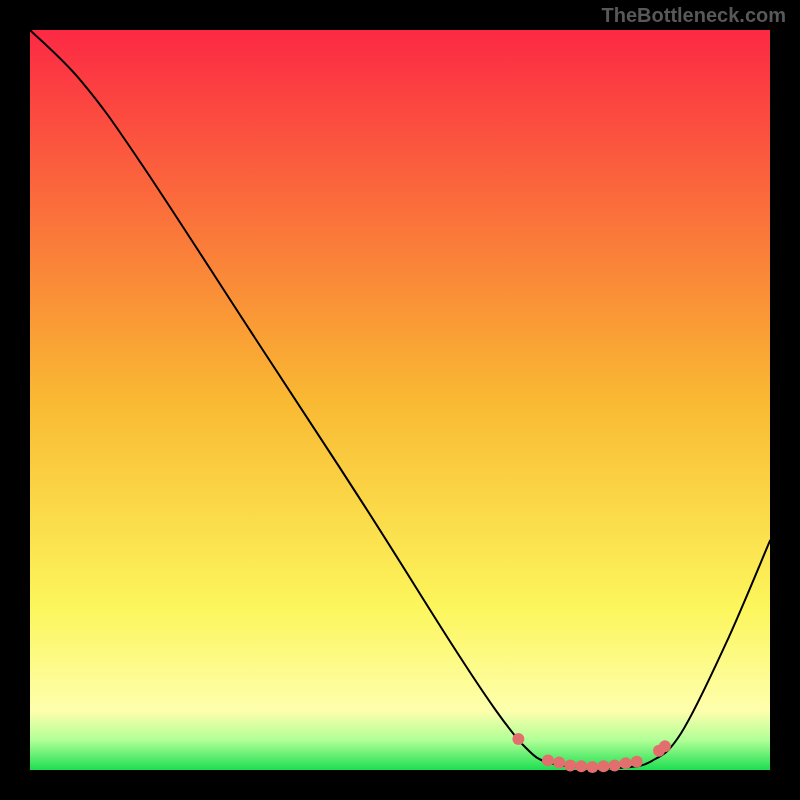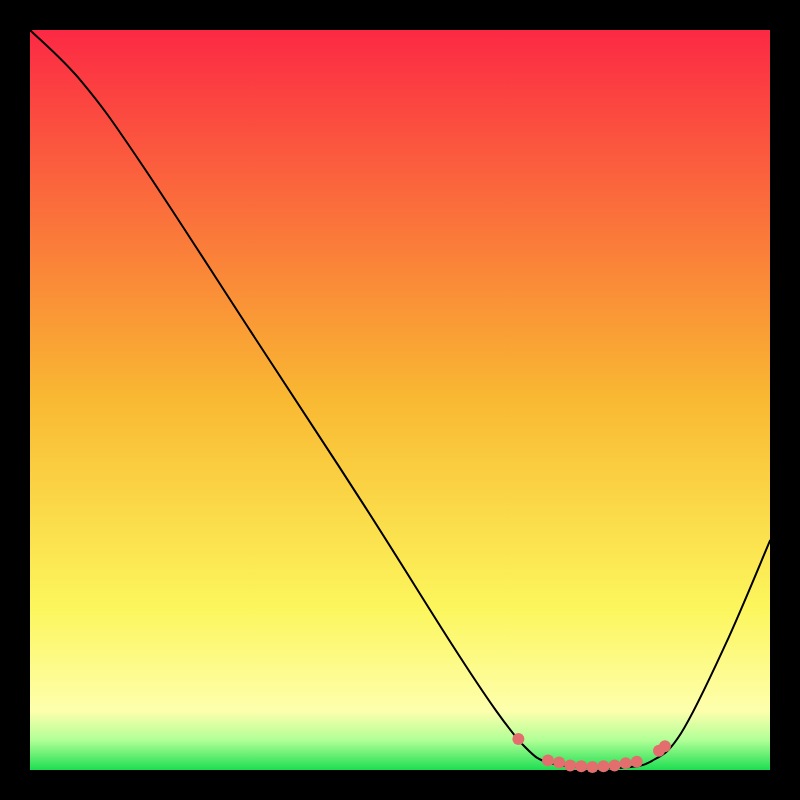--- a/index.html
+++ b/index.html
@@ -29,20 +29,21 @@
   svg.chart {
     position: absolute;
     left: 0;
     top: 0;
   }
 </style>
 </head>
 <body>
 <div class="wrap">
 
+<div class="watermark">TheBottleneck.com</div>
 
 <svg class="chart" width="800" height="800" viewBox="0 0 800 800">
   <defs>
     <linearGradient id="bg-grad" x1="0" y1="0" x2="0" y2="1">
           <stop offset="0%" stop-color="#fc2944"></stop>
           <stop offset="50%" stop-color="#f9b932"></stop>
           <stop offset="78%" stop-color="#fcf65c"></stop>
           <stop offset="92%" stop-color="#feffad"></stop>
           <stop offset="96%" stop-color="#b0ff96"></stop>
           <stop offset="100%" stop-color="#1dde51"></stop>

